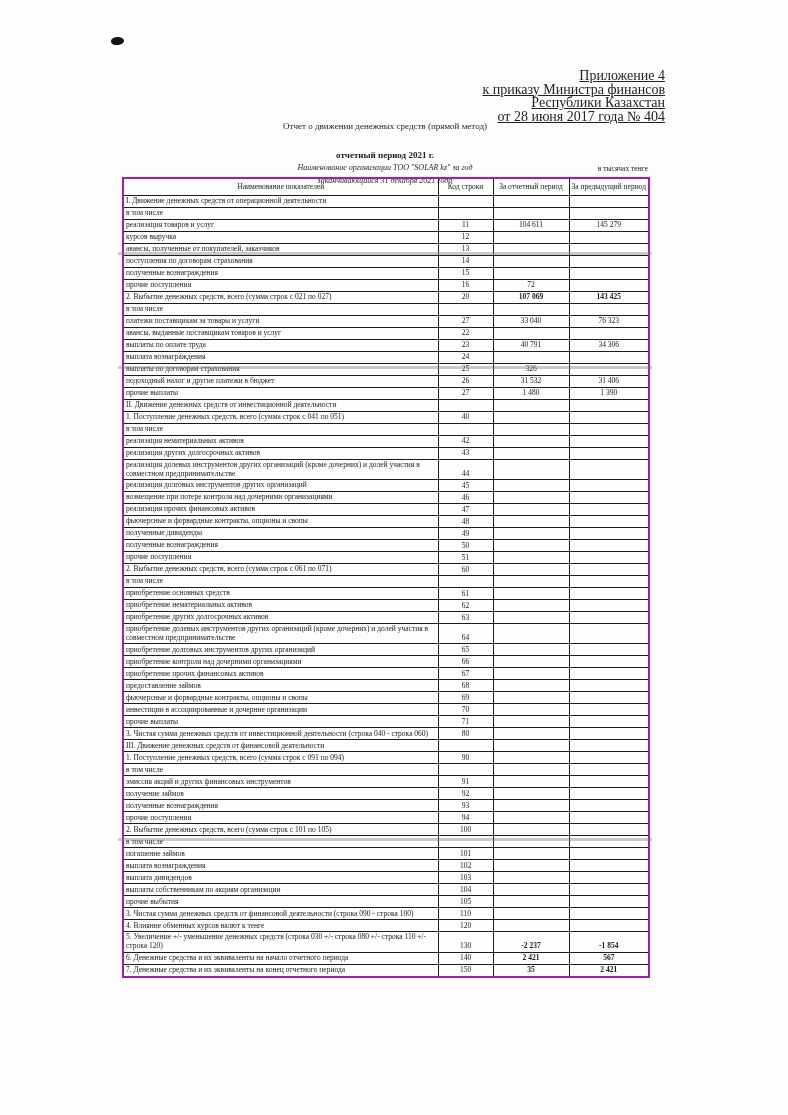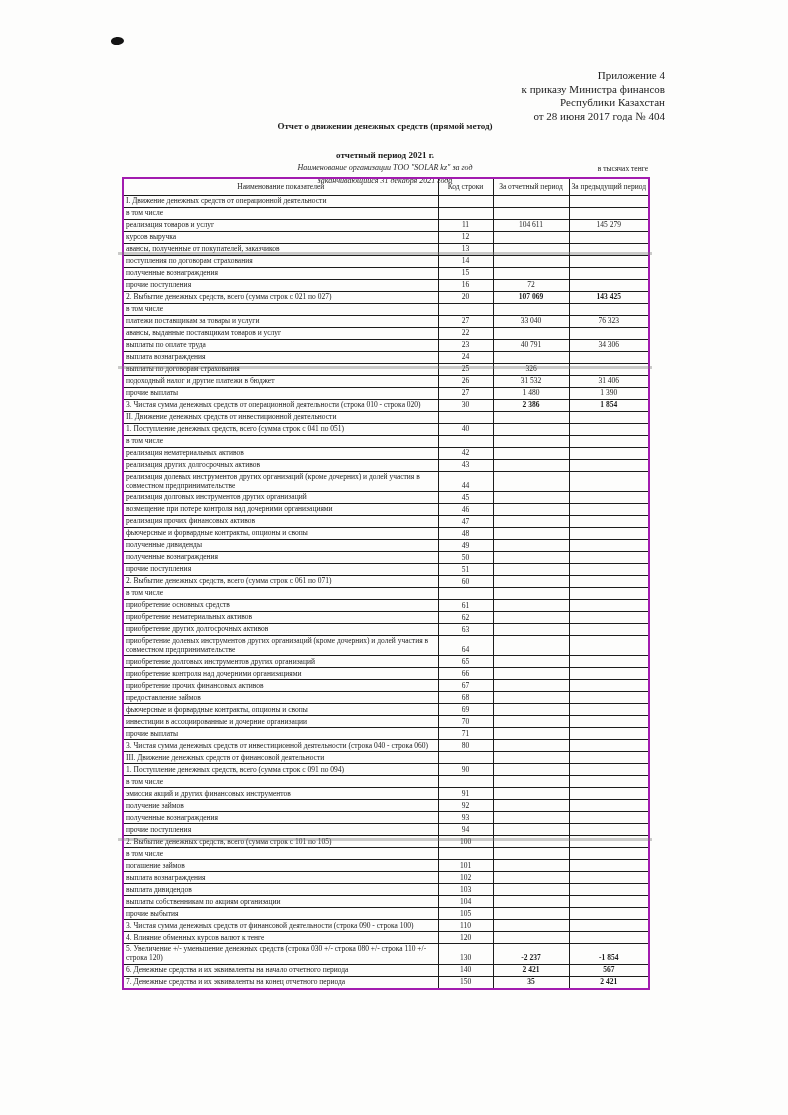--- a/index.html
+++ b/index.html
@@ -20,28 +20,29 @@
   .blob {
     position: absolute; left: 111px; top: 37px;
     width: 13px; height: 8px;
     background: #141414;
     border-radius: 45% 60% 50% 55%;
     transform: rotate(-8deg);
   }
   .appendix {
     position: absolute; top: 69px; right: 123px;
     text-align: right;
-    font-size: 11px; line-height: 13.5px;
+    font-size: 14px; line-height: 13.5px;
     color: #222;
+    text-decoration: underline;
   }
   .titleblock {
     position: absolute; top: 120px; left: 52px; width: 666px;
     text-align: center;
   }
-  .title-main { font-size: 9px; font-weight: bold; line-height: 12px; }
+  .title-main { font-size: 9px; font-weight: normal; line-height: 12px; }
   .title-period { font-size: 9px; font-weight: bold; line-height: 12px; margin-top: 17px; }
   .org-line { font-size: 8px; font-style: italic; line-height: 11.5px; margin-top: 1px; color: #262626; }
   .units {
     position: absolute; top: 164px; left: 122px; width: 526px;
     text-align: right; font-size: 7.5px; color: #222;
   }
   table.cf {
     position: absolute; top: 177px; left: 122px;
     width: 526px;
     border-collapse: collapse;
@@ -212,26 +213,20 @@
           <td class="code">26</td>
           <td class="cur">31 532</td>
           <td class="prev">31 406</td>
         </tr>
         <tr class="item">
           <td class="label">прочие выплаты</td>
           <td class="code">27</td>
           <td class="cur">1 480</td>
           <td class="prev">1 390</td>
         </tr>
-        <tr class="total">
-          <td class="label">3. Чистая сумма денежных средств от операционной деятельности (строка 010 - строка 020)</td>
-          <td class="code">30</td>
-          <td class="cur">2 386</td>
-          <td class="prev">1 854</td>
-        </tr>
         <tr class="section">
           <td class="label">II. Движение денежных средств от инвестиционной деятельности</td>
           <td class="code"></td>
           <td class="cur"></td>
           <td class="prev"></td>
         </tr>
         <tr class="total">
           <td class="label">1. Поступление денежных средств, всего (сумма строк с 041 по 051)</td>
           <td class="code">40</td>
           <td class="cur"></td>

